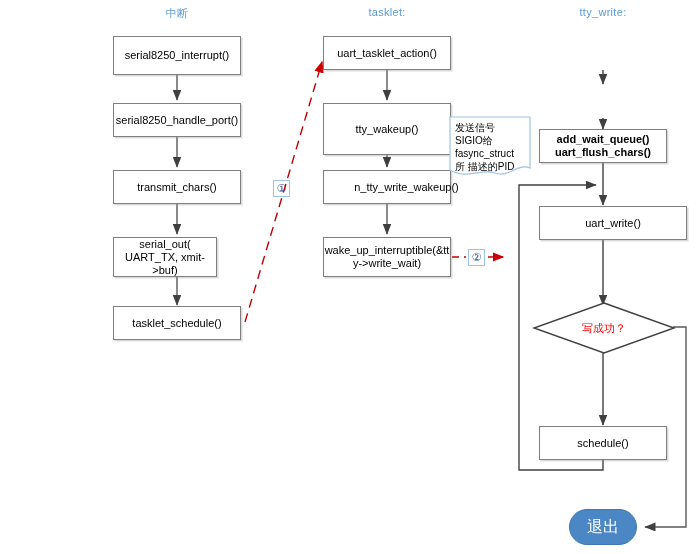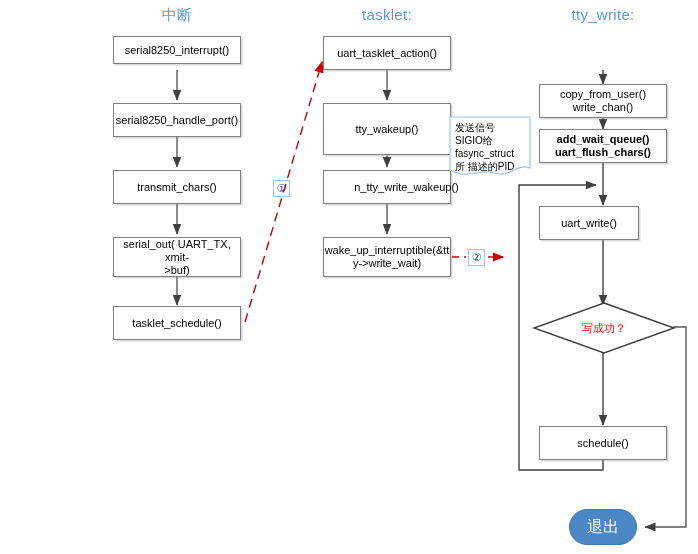--- a/index.html
+++ b/index.html
@@ -10,21 +10,21 @@
   #canvas {
     position: relative;
     width: 698px;
     height: 554px;
     background: #ffffff;
     font-family: "Liberation Sans", "DejaVu Sans", sans-serif;
     overflow: hidden;
   }
   .col-header {
     position: absolute;
-    font-size: 15px;
+    font-size: 11px;
     color: #5b9bd5;
     text-align: center;
     white-space: nowrap;
     letter-spacing: 0.3px;
   }
   .pbox {
     position: absolute;
     box-sizing: border-box;
     border: 1px solid #7f7f7f;
     background: #ffffff;
@@ -147,33 +147,33 @@
     <g stroke="#c00000" stroke-width="1.4" fill="none" stroke-dasharray="7,5">
       <line x1="452" y1="257" x2="466" y2="257"></line>
       <line x1="488" y1="257" x2="503" y2="257" marker-end="url(#arrowRed)"></line>
     </g>
   </svg>
 
   <div class="col-header" style="left:137px; top:6px; width:80px;">中断</div>
   <div class="col-header" style="left:347px; top:6px; width:80px;">tasklet:</div>
   <div class="col-header" style="left:563px; top:6px; width:80px;">tty_write:</div>
 
-  <div class="pbox" style="left:113px; top:36px; width:128px; height:28px;align-items:center;">
+  <div class="pbox" style="left:113px; top:36px; width:128px; height:39px;align-items:center;">
     <span>serial8250_interrupt()</span>
   </div>
 
   <div class="pbox" style="left:113px; top:103px; width:128px; height:34px;">
     <span>serial8250_handle_port()</span>
   </div>
 
   <div class="pbox" style="left:113px; top:170px; width:128px; height:34px;">
     <span>transmit_chars()</span>
   </div>
 
-  <div class="pbox" style="left:113px; top:237px; width:128px; height:40px; flex-direction:column;">
+  <div class="pbox" style="left:113px; top:237px; width:104px; height:40px; flex-direction:column;">
     <span>serial_out( UART_TX, xmit-</span>
     <span>&gt;buf)</span>
   </div>
 
   <div class="pbox" style="left:113px; top:306px; width:128px; height:34px;">
     <span>tasklet_schedule()</span>
   </div>
 
   <div class="pbox" style="left:323px; top:36px; width:128px; height:34px;">
     <span>uart_tasklet_action()</span>
@@ -186,31 +186,27 @@
   <div class="pbox" style="left:323px; top:170px; width:128px; height:34px;padding-left:42px;">
     <span>n_tty_write_wakeup()</span>
   </div>
 
   <div class="pbox" style="left:323px; top:237px; width:128px; height:40px; flex-direction:column;">
     <span>wake_up_interruptible(&amp;tt</span>
     <span>y-&gt;write_wait)</span>
   </div>
 
 
-  <div class="pbox" style="left:539px; top:84px; width:128px; height:34px; flex-direction:column;">
-    <span>copy_from_user()</span>
-    <span>write_chan()</span>
-  </div>
 
   <div class="pbox" style="left:539px; top:129px; width:128px; height:34px; flex-direction:column;font-weight:bold;">
     <span>add_wait_queue()</span>
     <span>uart_flush_chars()</span>
   </div>
 
-  <div class="pbox" style="left:539px; top:206px; width:100px; height:34px;">
+  <div class="pbox" style="left:539px; top:206px; width:148px; height:34px;">
     <span>uart_write()</span>
   </div>
 
   <svg style="position:absolute; left:531px; top:301px;" width="146" height="54">
     <polygon points="73,2 143,27 73,52 3,27" fill="#ffffff" stroke="#404040" stroke-width="1.4"></polygon>
   </svg>
   <div class="diamond-label" style="left:531px; top:321px; width:146px;">写成功？</div>
 
   <div class="pbox" style="left:539px; top:426px; width:128px; height:34px;">
     <span>schedule()</span>

